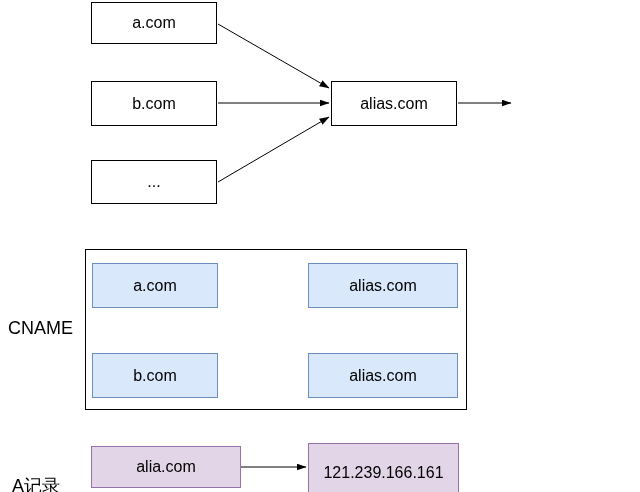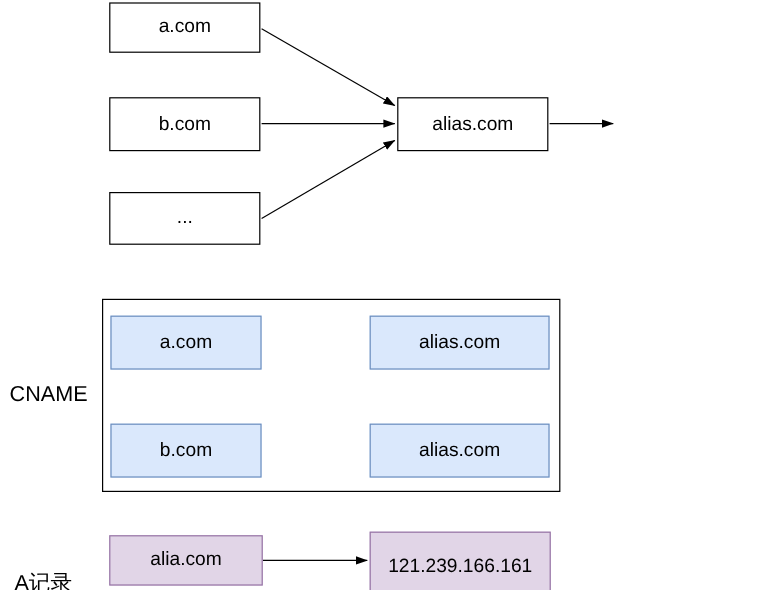--- a/index.html
+++ b/index.html
@@ -66,21 +66,21 @@
   .n-ip     { left: 513px; top: 81px;  width: 126px; height: 45px; }
   
   .cname-frame { left: 85px; top: 249px; width: 382px; height: 161px; }
   .cname-label { left: 8px;  top: 318px; width: 56px; }
   .n-c-a      { left: 92px;  top: 263px; width: 126px; height: 45px; }
   .n-c-alias1 { left: 308px; top: 263px; width: 150px; height: 45px; }
   .n-c-b      { left: 92px;  top: 353px; width: 126px; height: 45px; }
   .n-c-alias2 { left: 308px; top: 353px; width: 150px; height: 45px; }
   
   .arec-label { left: 8px;  top: 474px; width: 56px; text-align: center; }
-  .n-r-alia   { left: 91px;  top: 446px; width: 128px; height: 42px; }
+  .n-r-alia   { left: 91px;  top: 446px; width: 150px; height: 42px; }
   .n-r-ip     { left: 308px; top: 443px; width: 151px; height: 60px; }
 </style>
 </head>
 <body>
 
 <div class="canvas">
 
   <svg class="arrows-layer" viewBox="0 0 640 492" xmlns="http://www.w3.org/2000/svg">
     <defs>
       <marker id="arrowhead" markerWidth="10" markerHeight="7" refX="9.5" refY="3.5" orient="auto">

